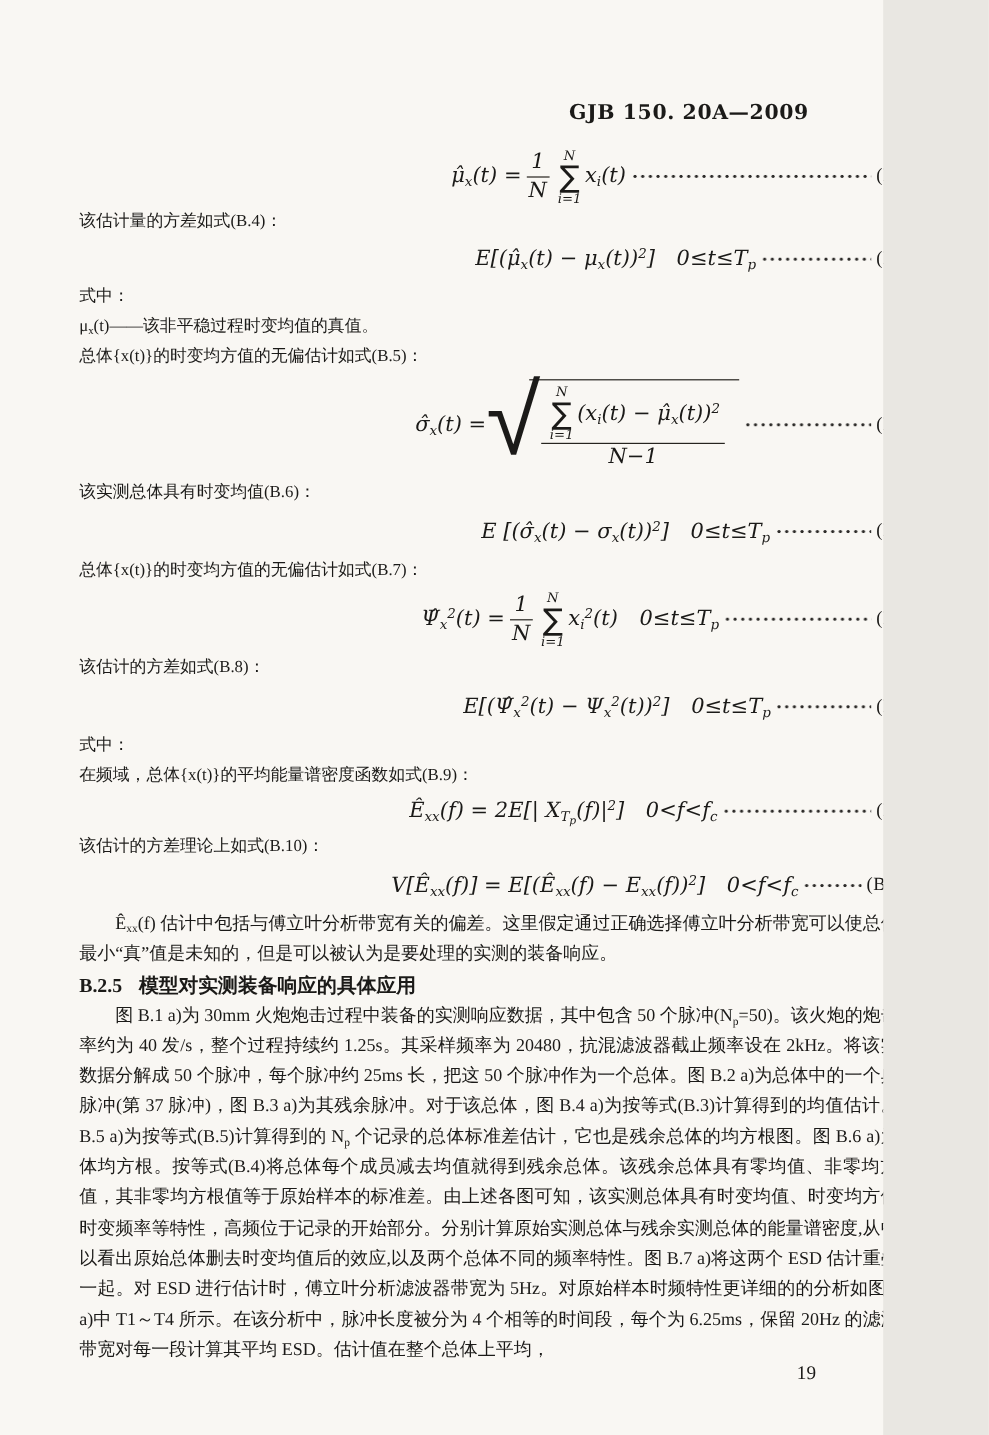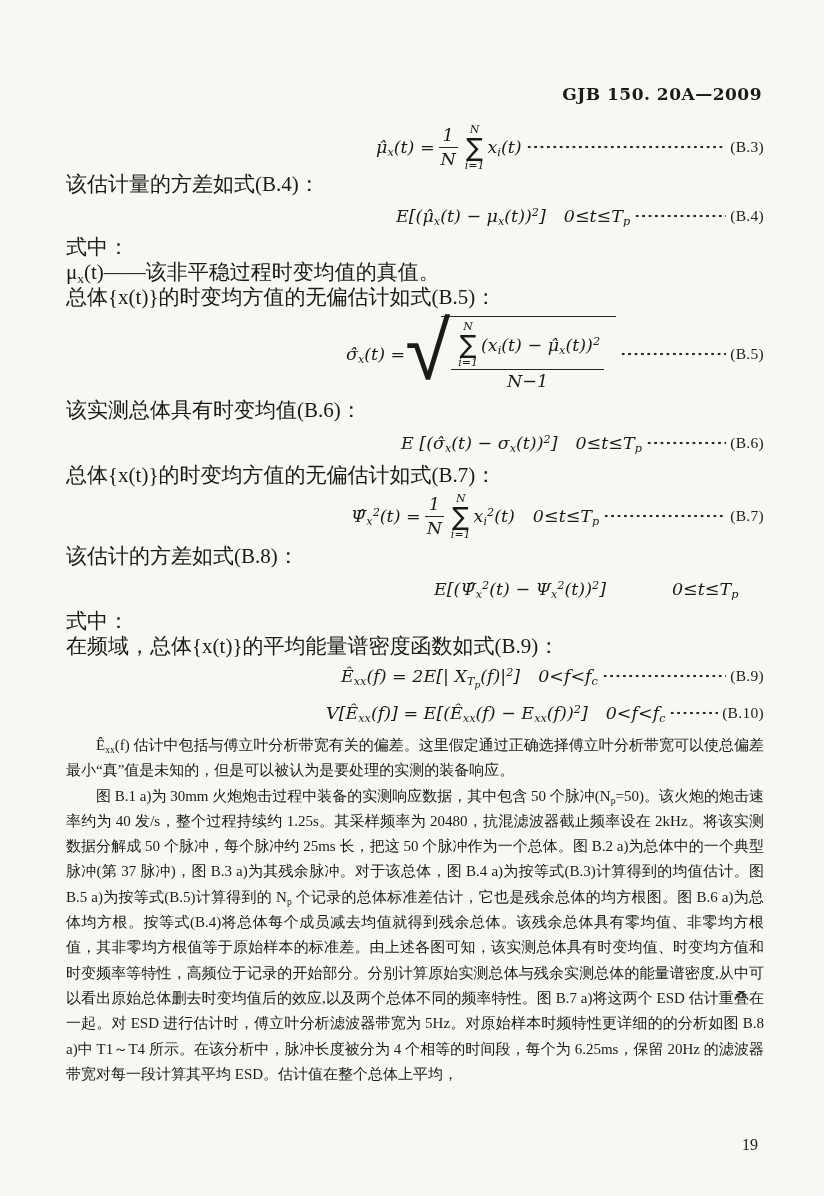--- a/index.html
+++ b/index.html
@@ -2,32 +2,32 @@
 <html><head>
 <meta charset="utf-8">
 <style>
   html,body { margin:0; padding:0; }
   body {
     width:824px; height:1196px;
     background:#e9e7e2;
     font-family:"Liberation Serif","DejaVu Serif",serif;
   }
   .page {
-    position:relative; width:824px; height:1196px;
+    position:relative; width:736px; height:1196px;
     background:#f9f7f3; color:#1b1a18; overflow:hidden;
   }
   .header {
     position:absolute; top:84px; left:0; right:62px;
     text-align:right; font-weight:bold; font-size:17px;
     font-family:"DejaVu Serif","Liberation Serif",serif;
     letter-spacing:.5px;
   }
   .content { position:absolute; left:66px; top:118px; width:698px; }
 
-  .tline { font-size:21px; line-height:25px; white-space:nowrap;font-family:Liberation Serif, serif; }
+  .tline { font-size:14px; line-height:25px; white-space:nowrap;font-family:Liberation Serif, serif; }
   .para  { font-size:15px; line-height:25.3px; text-align:justify; text-indent:2em; }
   .heading { font-size:16.5px; line-height:26px; font-weight:bold; }
   .heading .hnum { margin-right:14px; }
 
   sub, sup { font-size:64%; line-height:0; }
   sub { vertical-align:-0.3em; }
   sup { vertical-align:0.5em; }
   sub sub { font-size:80%; }
 
   .math { font-family:"DejaVu Serif",serif; font-style:italic; font-size:17.5px; white-space:nowrap; }
@@ -52,29 +52,29 @@
   .sqrt { display:inline-flex; align-items:center; }
   .sqrt .rad {
     font-style:normal; font-family:"DejaVu Sans",sans-serif;
     font-size:82px; line-height:60px; font-weight:200;
     margin-right:-9px; transform:translateY(-3px);
   }
   .sqrt .rc { border-top:1.6px solid #26241f; padding:4px 8px 0 6px; display:flex; align-items:center; }
 
   .cond { margin-left:18px; }
 
-  .pagenum { position:absolute; top:1136px; right:66px; font-size:16px; }
+  .pagenum { position:absolute; top:1136px; right:56px; font-size:16px; }
 
   
   .h-f3  { min-height:50px; margin-top:4px; }
   .h-f4  { min-height:38px;text-align:center; }
   .h-f5  { min-height:88px; }
   .h-f6  { min-height:40px; }
   .h-f7  { min-height:56px; }
-  .h-f8  { min-height:40px;gap:48px; }
+  .h-f8  { min-height:40px; }
   .h-f9  { min-height:34px;text-align:right; }
   .h-f10 { min-height:40px; }
 </style>
 </head>
 <body>
 
 <div class="page">
 
   <div class="header">GJB 150. 20A—2009</div>
 
@@ -178,31 +178,35 @@
     <div class="tline">在频域，总体{x(t)}的平均能量谱密度函数如式(B.9)：</div>
 
     <div class="frow h-f9">
       <span class="fsp" style="width:275px"></span>
       <span class="math">Ê<sub>xx</sub>(f) = 2E[| X<sub>T<sub>p</sub></sub>(f)|<sup>2</sup>]</span>
       <span class="math cond">0&lt;f&lt;f<sub>c</sub></span>
       <span class="dots"></span>
       <span class="flabel">(B.9)</span>
     </div>
 
+    <div class="tline">该估计的方差理论上如式(B.10)：</div>
 
     <div class="frow h-f10">
       <span class="fsp" style="width:260px"></span>
       <span class="math">V[Ê<sub>xx</sub>(f)] = E[(Ê<sub>xx</sub>(f) − E<sub>xx</sub>(f))<sup>2</sup>]</span>
       <span class="math cond">0&lt;f&lt;f<sub>c</sub></span>
       <span class="dots"></span>
       <span class="flabel">(B.10)</span>
     </div>
 
     <div class="para">Ê<sub>xx</sub>(f) 估计中包括与傅立叶分析带宽有关的偏差。这里假定通过正确选择傅立叶分析带宽可以使总偏差最小“真”值是未知的，但是可以被认为是要处理的实测的装备响应。</div>
 
+    <div class="heading">
+      <span class="hnum">B.2.5</span><span>模型对实测装备响应的具体应用</span>
+    </div>
 
     <div class="para">图 B.1 a)为 30mm 火炮炮击过程中装备的实测响应数据，其中包含 50 个脉冲(N<sub>p</sub>=50)。该火炮的炮击速率约为 40 发/s，整个过程持续约 1.25s。其采样频率为 20480，抗混滤波器截止频率设在 2kHz。将该实测数据分解成 50 个脉冲，每个脉冲约 25ms 长，把这 50 个脉冲作为一个总体。图 B.2 a)为总体中的一个典型脉冲(第 37 脉冲)，图 B.3 a)为其残余脉冲。对于该总体，图 B.4 a)为按等式(B.3)计算得到的均值估计。图 B.5 a)为按等式(B.5)计算得到的 N<sub>p</sub> 个记录的总体标准差估计，它也是残余总体的均方根图。图 B.6 a)为总体均方根。按等式(B.4)将总体每个成员减去均值就得到残余总体。该残余总体具有零均值、非零均方根值，其非零均方根值等于原始样本的标准差。由上述各图可知，该实测总体具有时变均值、时变均方值和时变频率等特性，高频位于记录的开始部分。分别计算原始实测总体与残余实测总体的能量谱密度,从中可以看出原始总体删去时变均值后的效应,以及两个总体不同的频率特性。图 B.7 a)将这两个 ESD 估计重叠在一起。对 ESD 进行估计时，傅立叶分析滤波器带宽为 5Hz。对原始样本时频特性更详细的的分析如图 B.8 a)中 T1～T4 所示。在该分析中，脉冲长度被分为 4 个相等的时间段，每个为 6.25ms，保留 20Hz 的滤波器带宽对每一段计算其平均 ESD。估计值在整个总体上平均，</div>
 
   </div>
 
   <div class="pagenum">19</div>
 
 </div>
 
 </body></html>

